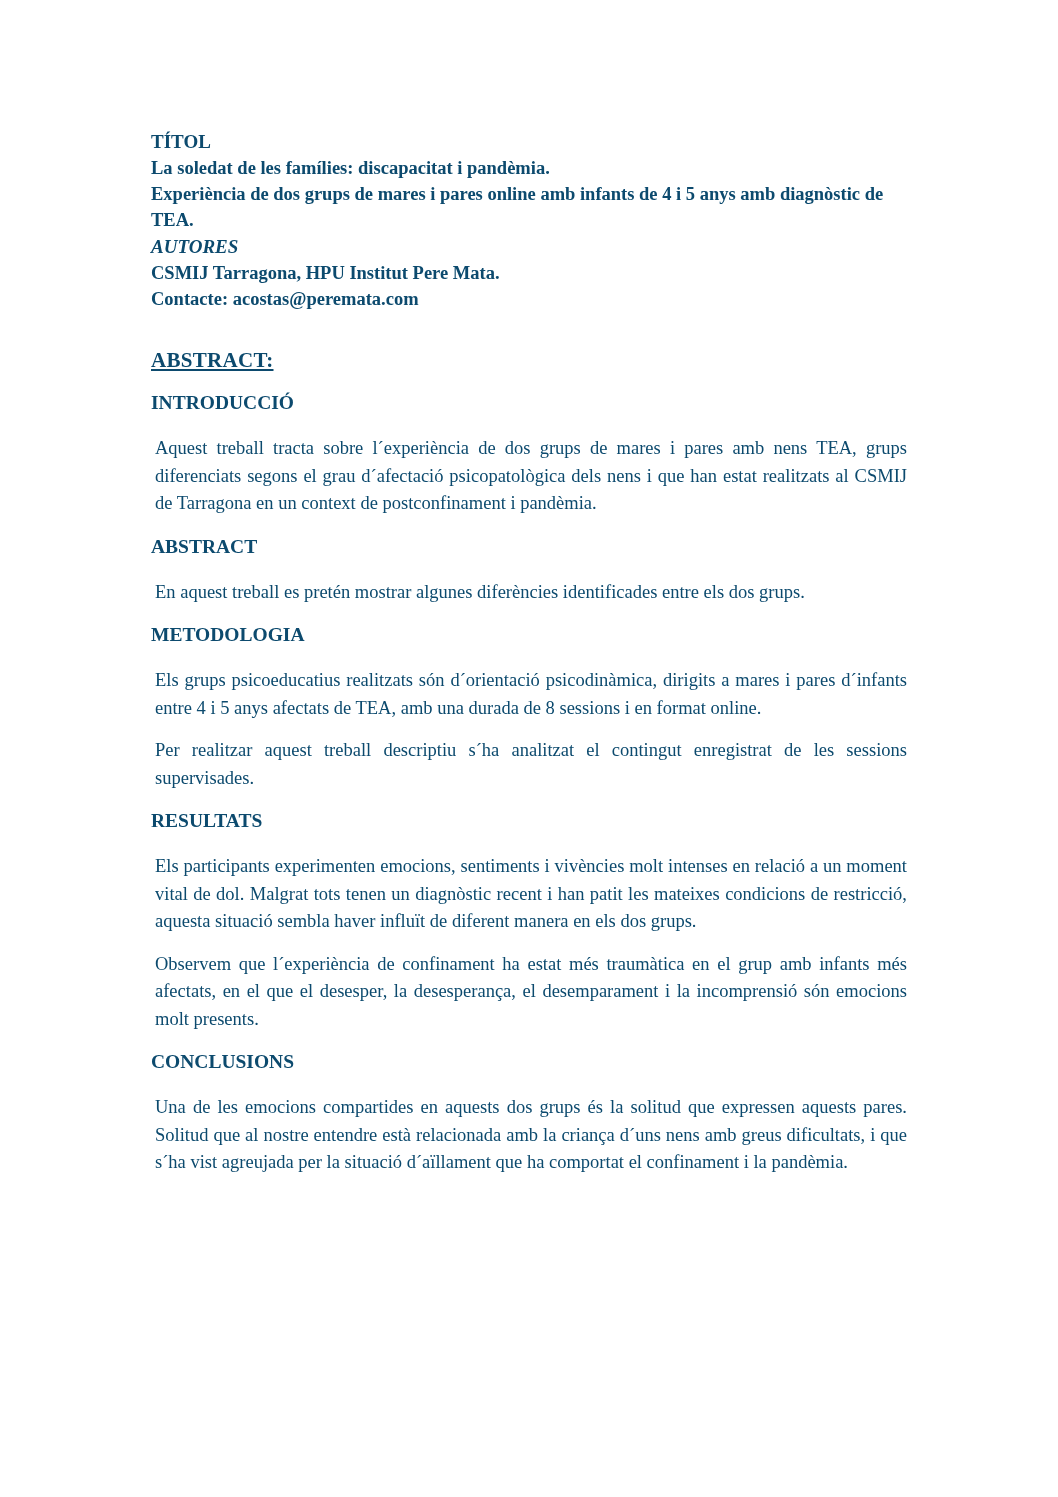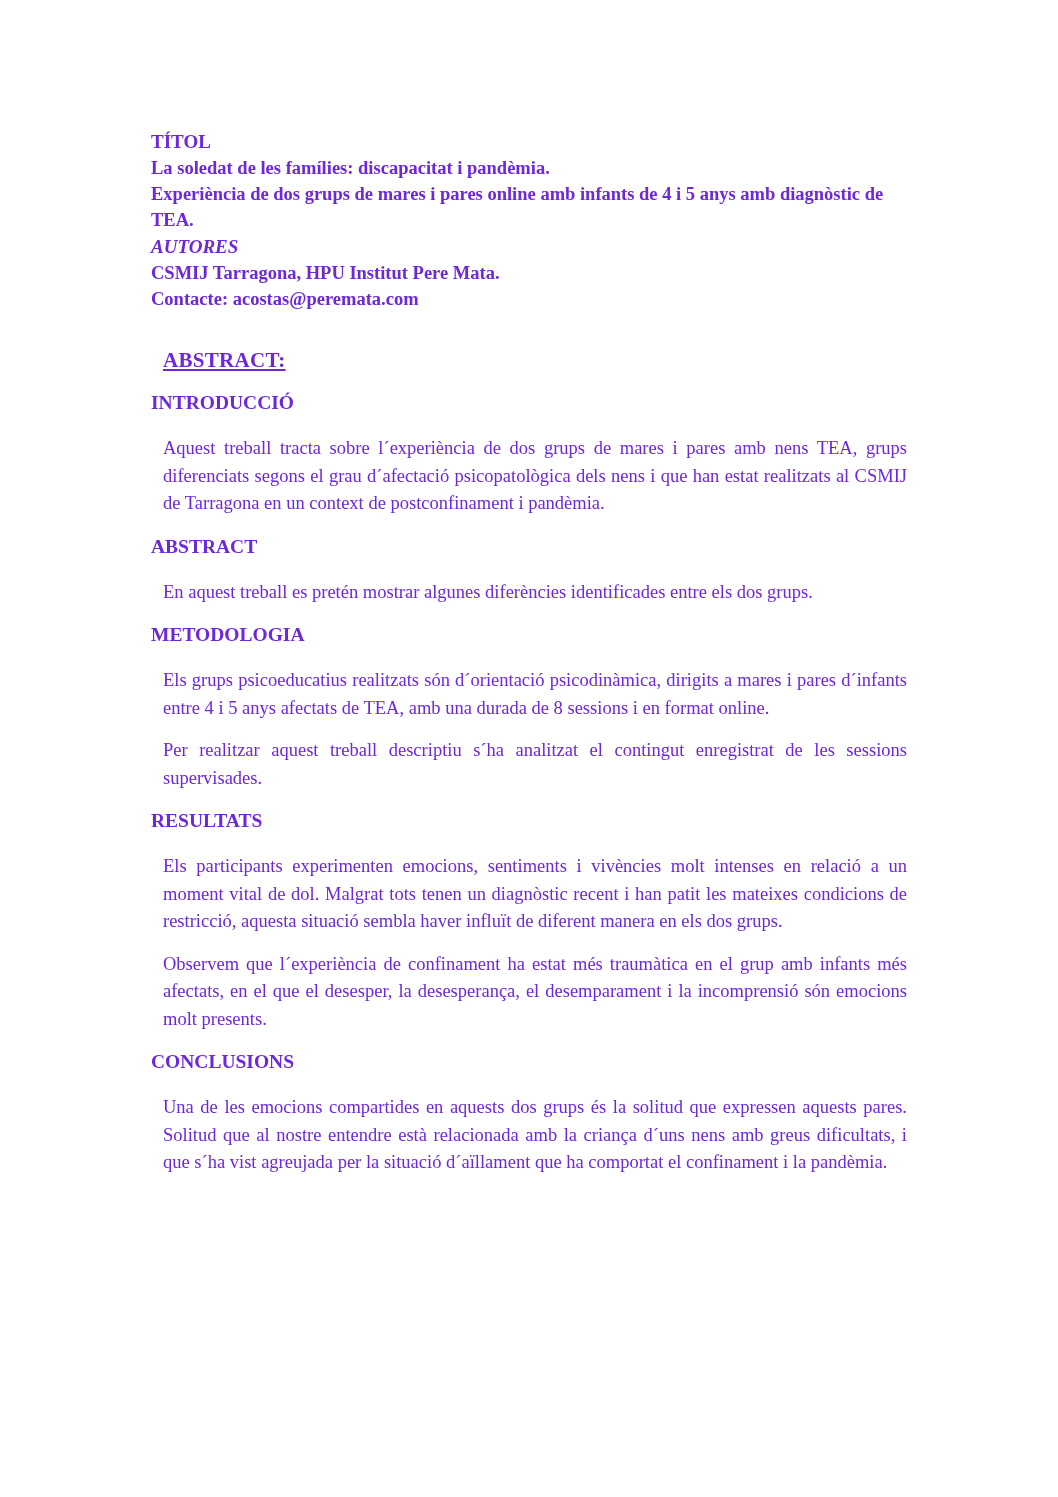--- a/index.html
+++ b/index.html
@@ -8,21 +8,21 @@
     background: #ffffff;
   }
   .page {
     position: relative;
     box-sizing: border-box;
     width: 1058px;
     height: 1497px;
     background: #ffffff;
     padding: 128px 151px 60px 151px;
     font-family: "Liberation Serif", "DejaVu Serif", serif;
-    color: #6d28d9;
+    color: #0c4a6e;
     overflow: hidden;
   }
   .block-heading {
     font-size: 19px;
     font-weight: bold;
     line-height: 27px;
     margin: 0;
   }
   .autores-heading {
     font-style: italic;
@@ -31,34 +31,34 @@
     font-size: 18.5px;
     line-height: 26px;
     margin: 0;
     font-weight: bold;
   }
   .abstract-heading {
     font-size: 21px;
     font-weight: bold;
     text-decoration: underline;
     line-height: 28px;
-    margin: 34px 0 15px 12px;
+    margin: 34px 0 15px 0;
     letter-spacing: 0.3px;
   }
   .section-heading {
     font-size: 19.5px;
     font-weight: bold;
     line-height: 28px;
     margin: 8px 0 18px 0;
   }
   .body-p {
     font-size: 18.5px;
     line-height: 27.5px;
     text-align: justify;
-    margin: 0 0 15px 12px;
+    margin: 0 0 15px 4px;
   }
 </style>
 </head>
 <body>
 
 <div class="page">
 
   <h2 class="block-heading">TÍTOL</h2>
   <p class="tight-line">La soledat de les famílies: discapacitat i pandèmia.</p>
   <p class="tight-line">Experiència de dos grups de mares i pares online amb infants de 4 i 5 anys amb diagnòstic de TEA.</p>

